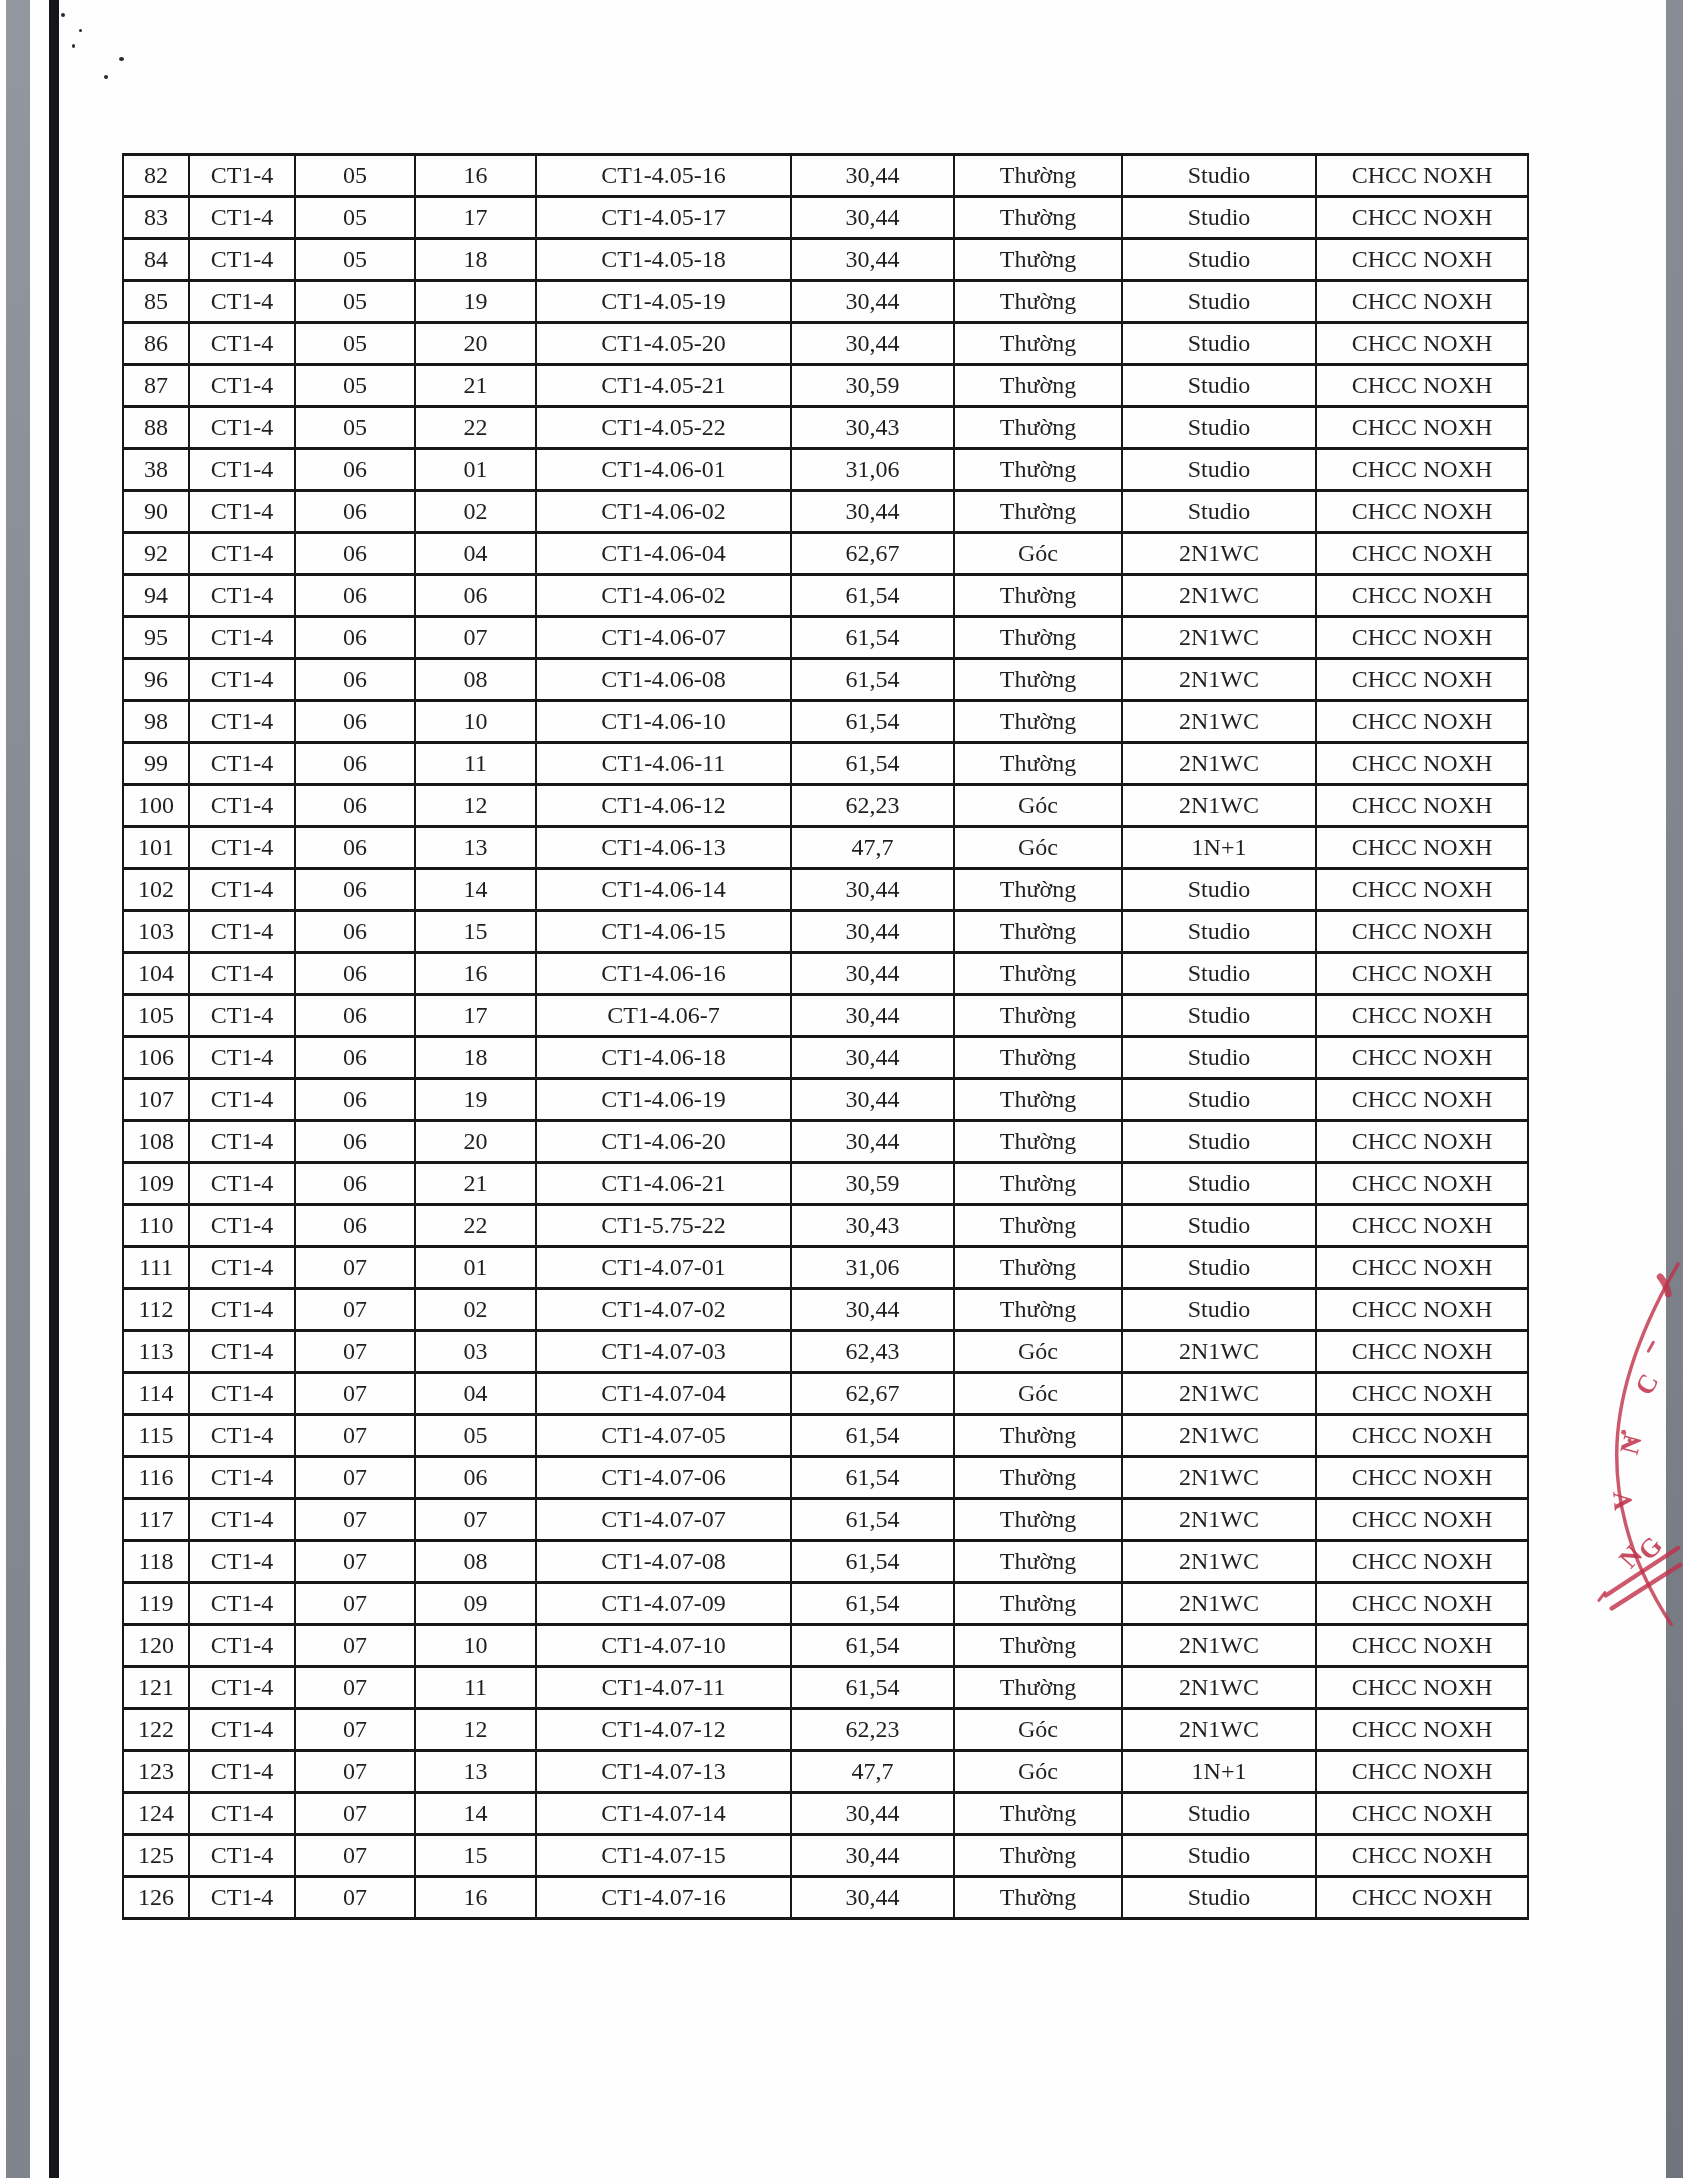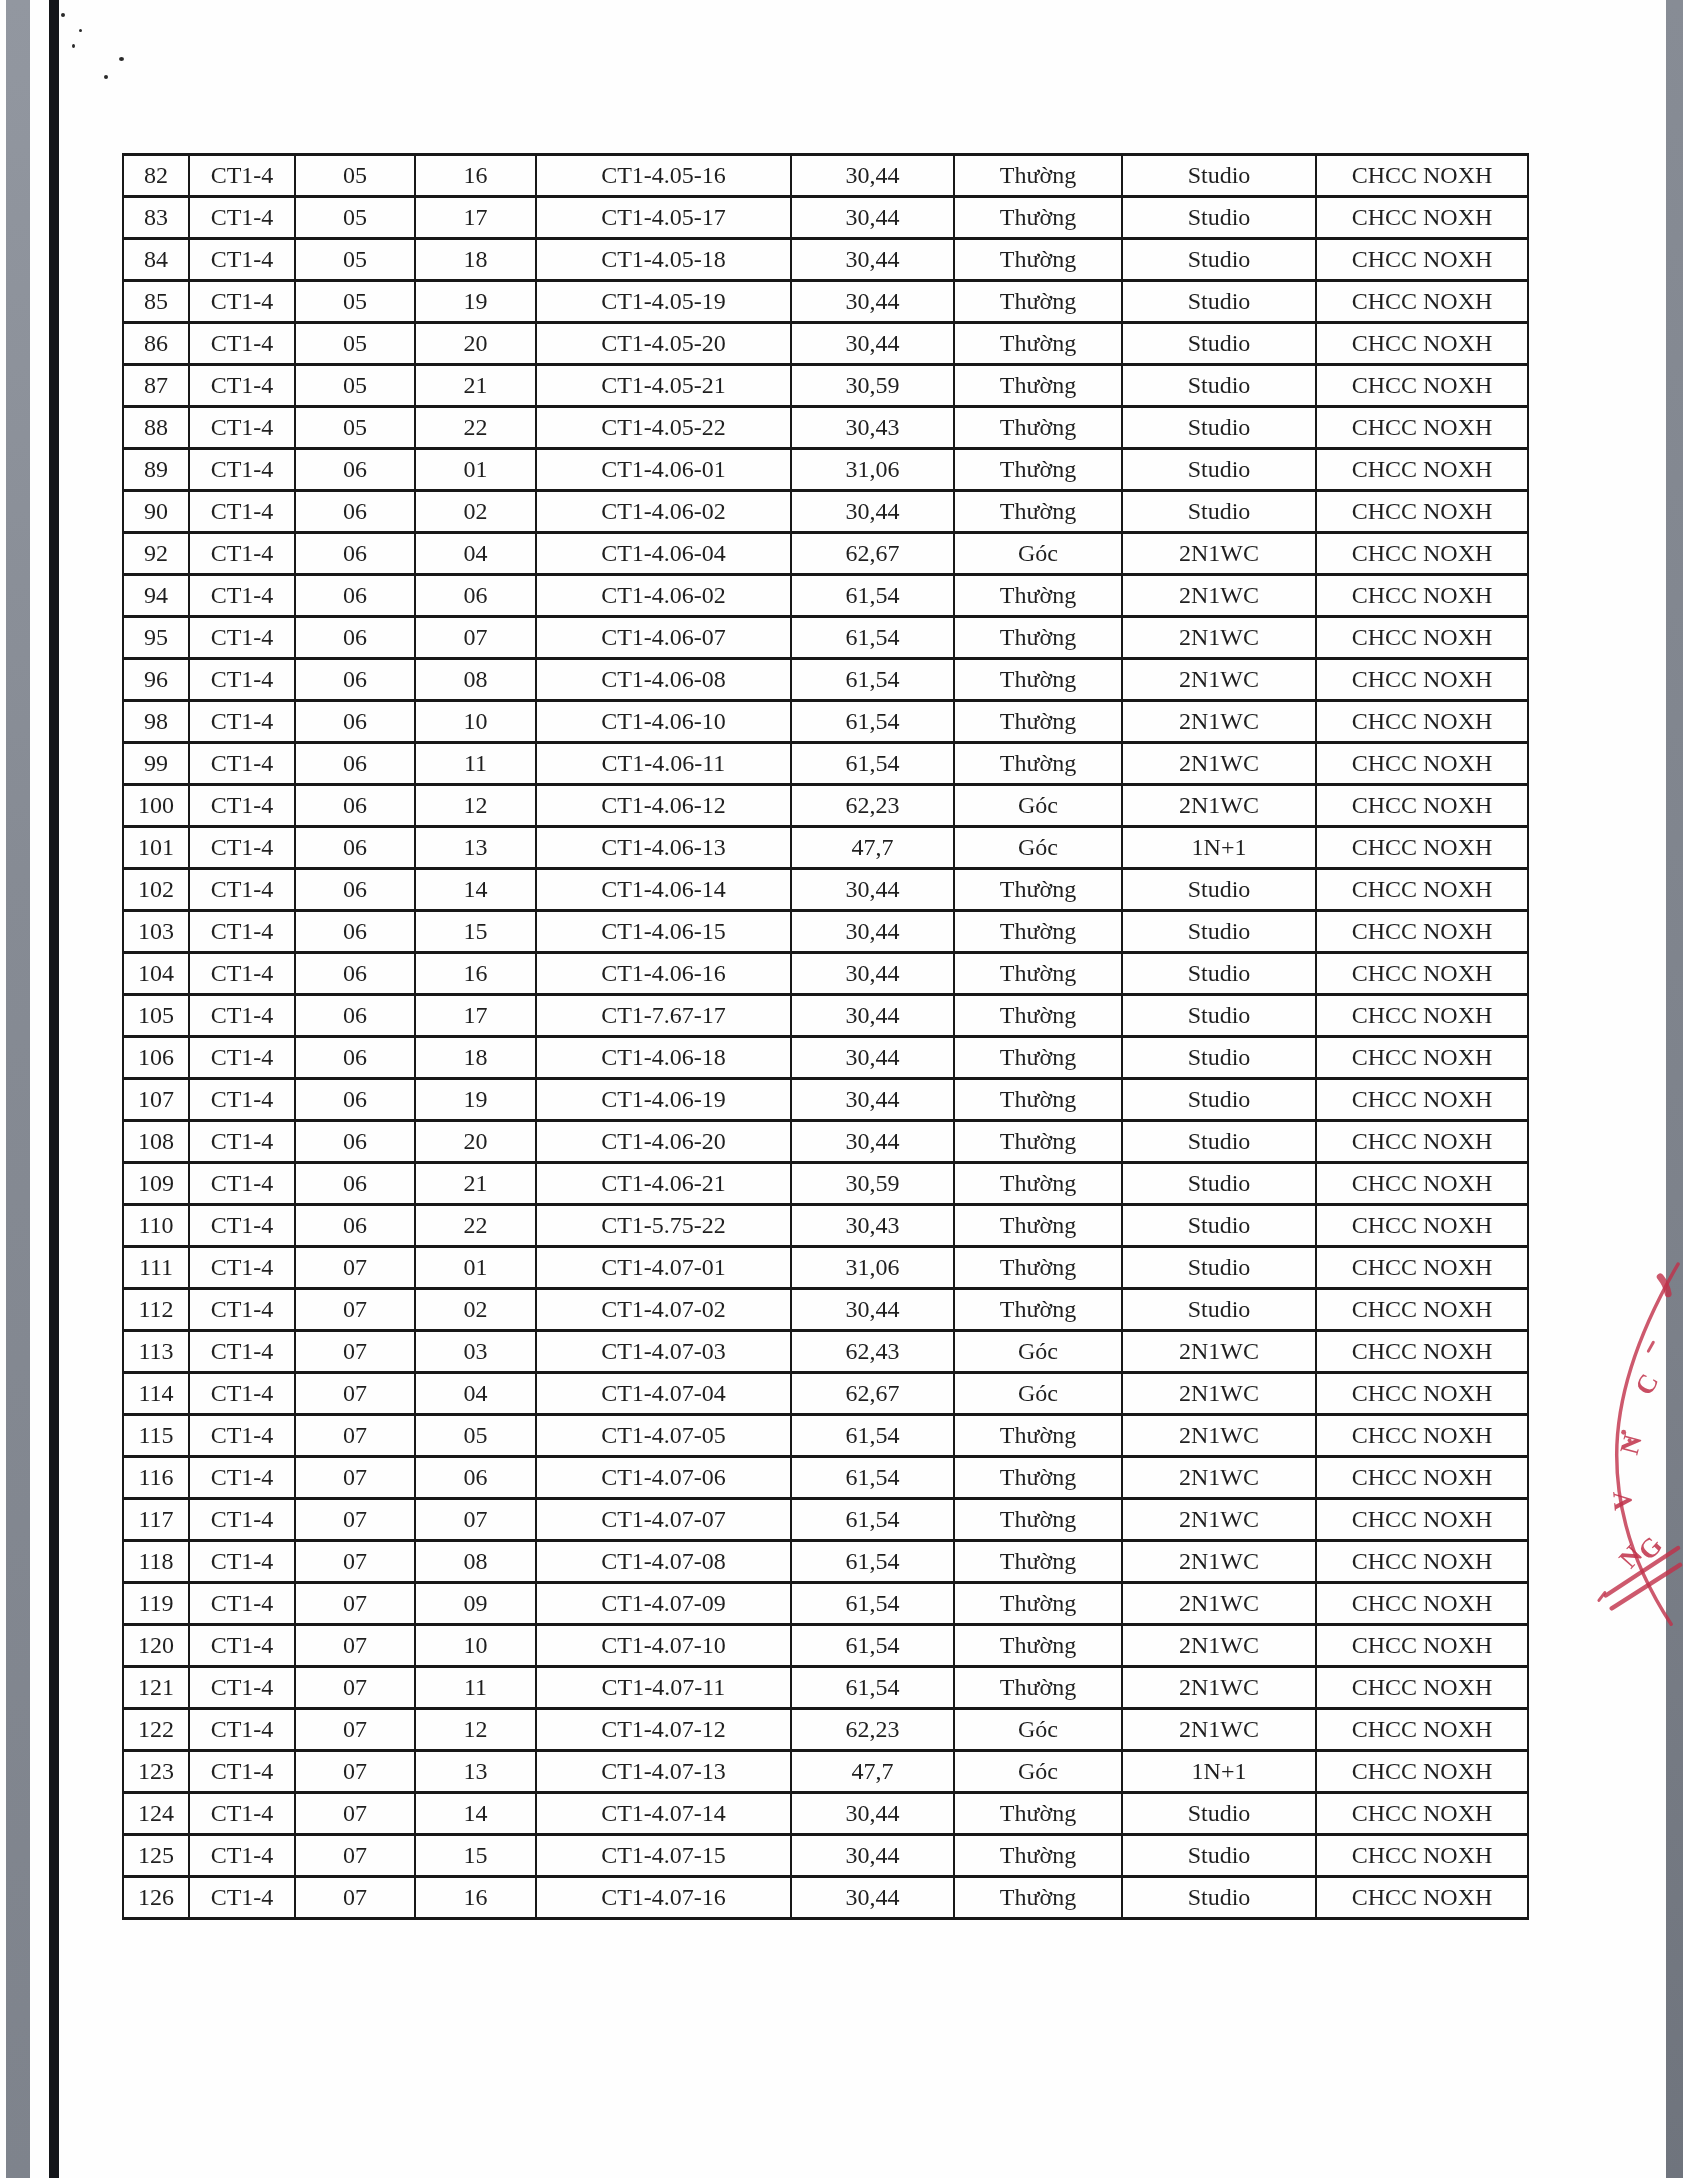--- a/index.html
+++ b/index.html
@@ -161,21 +161,21 @@
           <td>CT1-4</td>
           <td>05</td>
           <td>22</td>
           <td>CT1-4.05-22</td>
           <td>30,43</td>
           <td>Thường</td>
           <td>Studio</td>
           <td>CHCC NOXH</td>
         </tr>
         <tr>
-          <td>89</td>
+          <td>38</td>
           <td>CT1-4</td>
           <td>06</td>
           <td>01</td>
           <td>CT1-4.06-01</td>
           <td>31,06</td>
           <td>Thường</td>
           <td>Studio</td>
           <td>CHCC NOXH</td>
         </tr>
         <tr>
@@ -308,21 +308,21 @@
           <td>30,44</td>
           <td>Thường</td>
           <td>Studio</td>
           <td>CHCC NOXH</td>
         </tr>
         <tr>
           <td>105</td>
           <td>CT1-4</td>
           <td>06</td>
           <td>17</td>
-          <td>CT1-7.67-17</td>
+          <td>CT1-4.06-7</td>
           <td>30,44</td>
           <td>Thường</td>
           <td>Studio</td>
           <td>CHCC NOXH</td>
         </tr>
         <tr>
           <td>106</td>
           <td>CT1-4</td>
           <td>06</td>
           <td>18</td>

